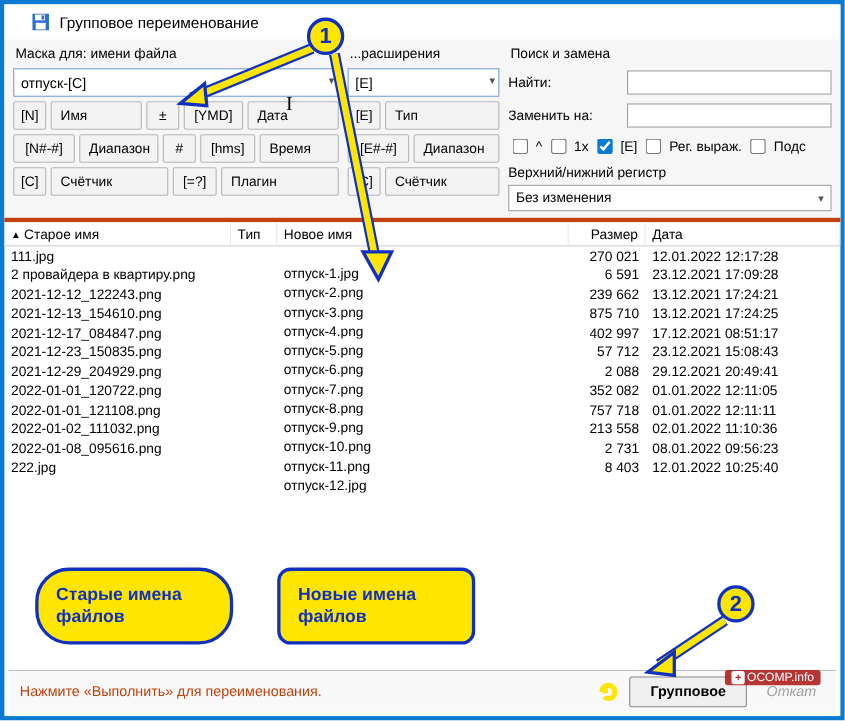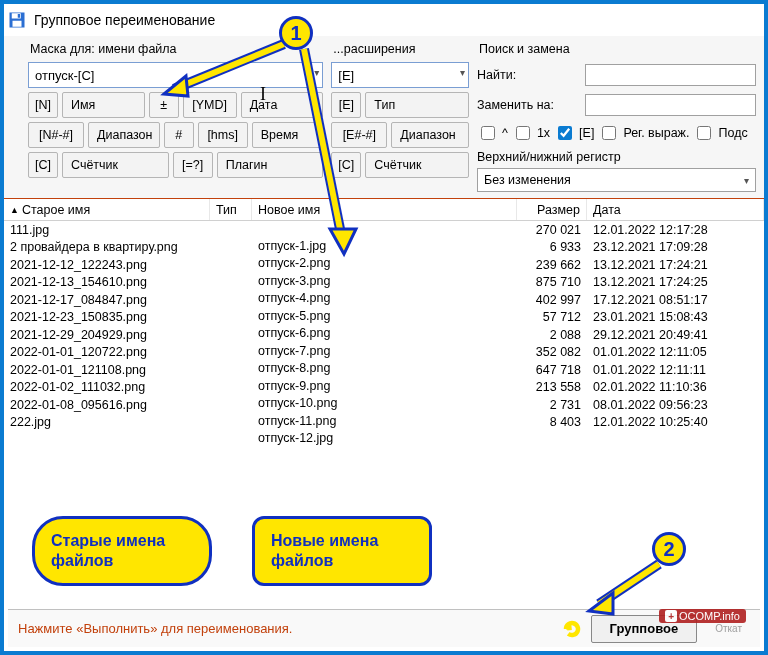--- a/index.html
+++ b/index.html
@@ -1,21 +1,21 @@
 <!DOCTYPE html>
 <html><head>
 <meta charset="utf-8">
 <style>
   * { box-sizing: border-box; font-family: "Segoe UI", Tahoma, sans-serif; }
   body { margin: 0; background: #fff; }
   .frame { width: 768px; height: 655px; border: 4px solid #0a7bd1; position: relative; background: #fff; }
-  .titlebar { height: 32px; display: flex; align-items: center; gap: 8px; padding: 0 4px; background: #fff; }
+  .titlebar { height: 32px; display: flex; align-items: center; gap: 8px; padding: 0 24px; background: #fff; }
   .title-icon { width: 18px; height: 18px; }
   .title-text { font-size: 14px; color: #000; }
-  .top-panel { display: flex; padding: 4px 8px 6px 24px; gap: 8px; background:#f6f6f6; border-bottom:1px solid #c2410c;}
+  .top-panel { display: flex; padding: 4px 8px 6px 8px; gap: 8px; background:#f6f6f6; border-bottom:4px solid #c2410c;}
   .col { display: flex; flex-direction: column; gap: 4px; }
   .col-mask { width: 296px; }
   .col-ext { width: 138px; }
   .col-search { flex: 1; }
   .section-label { font-size: 12.5px; color: #000; padding: 2px 0 2px 2px;}
   .textin { height: 26px; border: 1px solid #7a9ed3; background: #fff; font-size: 13px; padding: 2px 22px 2px 6px; width: 100%; position: relative; }
   .combo-wrap { position: relative; }
   .combo-arrow { position:absolute; right:4px; top:5px; font-size:10px; color:#555; pointer-events:none;}
   .btnrow { display: flex; gap: 4px; }
   .sqbtn { height: 26px; border: 1px solid #b5b5b5; background: #f3f3f3; font-size: 12.5px; padding: 0 6px; display:flex; align-items:center; justify-content:center; cursor:pointer; border-radius:2px; }
@@ -38,21 +38,21 @@
   .sort-arrow{font-size:9px; margin-right:3px;}
   .tbody{font-size:12.5px;}
   .trow{display:flex; height:17.5px; align-items:center;}
   .td{padding:0 6px; white-space:nowrap; overflow:hidden;}
   .td-old{width:206px;} .td-ext{width:42px;} .td-new{width:265px;margin-top:32px;}
   .td-size{width:70px; text-align:right;} .td-date{flex:1;}
   .bottom-bar{position:absolute; left:4px; right:4px; bottom:4px; height:38px; border-top:1px solid #c0c0c0; background:#f9f9f9; display:flex; align-items:center; padding:0 10px; gap:10px;}
   .hint{font-size:13px; flex:1; color:#c2410c;}
   .undo-icon{width:18px; height:18px; color:#666; cursor:pointer;}
   .exec-btn{height:28px; padding:0 18px; border:1px solid #888; background:#f0f0f0; font-size:13px; font-weight:600; border-radius:2px; cursor:pointer;}
-  .rollback{font-size:10px; color:#9f9f9f; padding:0 8px;}
+  .rollback{font-size:13px; color:#9f9f9f; padding:0 8px;font-style:italic;}
   .watermark{position:absolute; right:18px; bottom:28px; font-size:11px; color:#fff; background:#b02020; padding:1px 6px; border-radius:3px; display:flex; align-items:center; gap:2px; opacity:.9;}
   .watermark .plus{background:#fff;color:#b02020;border-radius:2px;width:12px;height:12px;display:inline-flex;align-items:center;justify-content:center;font-weight:bold;font-size:10px;}
 
   
   .callout-num{position:absolute; width:34px; height:34px; background:#ffe600; border:3px solid #1030c0; border-radius:50%; display:flex; align-items:center; justify-content:center; font-weight:900; font-size:20px; color:#1030c0; z-index:50;}
   .arrow{position:absolute; z-index:40;}
   .speech{position:absolute; background:#ffe600; border:3px solid #1030c0; border-radius:12px; padding:12px 16px; font-size:16px; font-weight:700; color:#1030c0; z-index:30; line-height:1.25;}
   .cursor{position:absolute; z-index:45; font-size:18px; color:#000;}
   svg line, svg path{stroke:#ffe600; stroke-width:6; fill:none;}
   svg .outline{stroke:#1030c0; stroke-width:10;}
@@ -169,21 +169,21 @@
           <div class="td td-old">111.jpg</div>
           <div class="td td-ext"></div>
           <div class="td td-new">отпуск-1.jpg</div>
           <div class="td td-size">270 021</div>
           <div class="td td-date">12.01.2022 12:17:28</div>
         </div>
         <div class="trow">
           <div class="td td-old">2 провайдера в квартиру.png</div>
           <div class="td td-ext"></div>
           <div class="td td-new">отпуск-2.png</div>
-          <div class="td td-size">6 933</div>
+          <div class="td td-size">6 591</div>
           <div class="td td-date">23.12.2021 17:09:28</div>
         </div>
         <div class="trow">
           <div class="td td-old">2021-12-12_122243.png</div>
           <div class="td td-ext"></div>
           <div class="td td-new">отпуск-3.png</div>
           <div class="td td-size">239 662</div>
           <div class="td td-date">13.12.2021 17:24:21</div>
         </div>
         <div class="trow">
@@ -198,41 +198,41 @@
           <div class="td td-ext"></div>
           <div class="td td-new">отпуск-5.png</div>
           <div class="td td-size">402 997</div>
           <div class="td td-date">17.12.2021 08:51:17</div>
         </div>
         <div class="trow">
           <div class="td td-old">2021-12-23_150835.png</div>
           <div class="td td-ext"></div>
           <div class="td td-new">отпуск-6.png</div>
           <div class="td td-size">57 712</div>
-          <div class="td td-date">23.01.2021 15:08:43</div>
+          <div class="td td-date">23.12.2021 15:08:43</div>
         </div>
         <div class="trow">
           <div class="td td-old">2021-12-29_204929.png</div>
           <div class="td td-ext"></div>
           <div class="td td-new">отпуск-7.png</div>
           <div class="td td-size">2 088</div>
           <div class="td td-date">29.12.2021 20:49:41</div>
         </div>
         <div class="trow">
           <div class="td td-old">2022-01-01_120722.png</div>
           <div class="td td-ext"></div>
           <div class="td td-new">отпуск-8.png</div>
           <div class="td td-size">352 082</div>
           <div class="td td-date">01.01.2022 12:11:05</div>
         </div>
         <div class="trow">
           <div class="td td-old">2022-01-01_121108.png</div>
           <div class="td td-ext"></div>
           <div class="td td-new">отпуск-9.png</div>
-          <div class="td td-size">647 718</div>
+          <div class="td td-size">757 718</div>
           <div class="td td-date">01.01.2022 12:11:11</div>
         </div>
         <div class="trow">
           <div class="td td-old">2022-01-02_111032.png</div>
           <div class="td td-ext"></div>
           <div class="td td-new">отпуск-10.png</div>
           <div class="td td-size">213 558</div>
           <div class="td td-date">02.01.2022 11:10:36</div>
         </div>
         <div class="trow">

